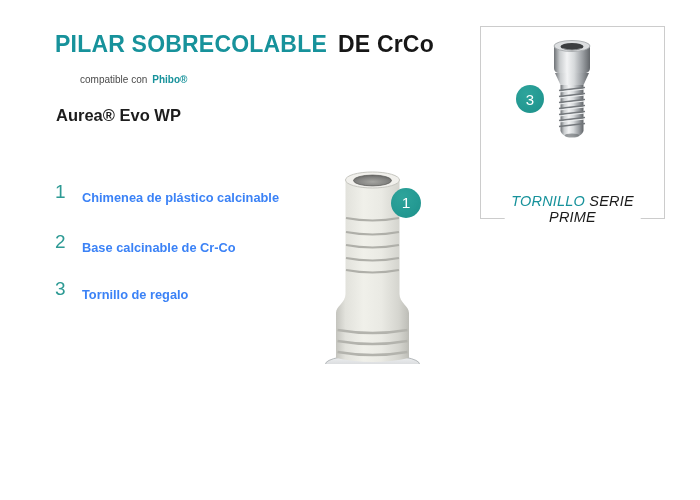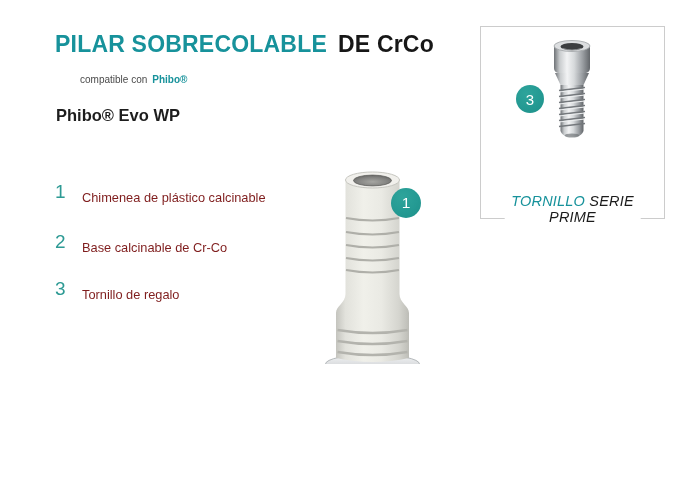--- a/index.html
+++ b/index.html
@@ -15,21 +15,21 @@
   .title .hl { color:#17929b; }
   .title .rest { color:#171717; margin-left:11px; }
   .compat { position:absolute; left:56px; top:74px; font-size:10px; color:#4a4a4a;margin-left:24px; }
   .compat .brand { color:#17929b; font-weight:700; margin-left:5px; }
   .product-line { position:absolute; left:56px; top:106px; font-size:16.5px;
                   font-weight:700; color:#1d1d1d; }
   
   .features { position:absolute; left:55px; top:0; }
   .feature { position:absolute; left:0; display:flex; align-items:center; width:260px; }
   .feature .num { color:#2d9a94; font-size:19px; font-weight:400; width:15px; flex:none; }
-  .feature .lbl { color:#7f1d1d; font-size:12.8px; margin-left:12px; margin-top:12px; }
+  .feature .lbl { color:#3b82f6; font-size:12.8px; margin-left:12px; margin-top:12px;font-weight:bold; }
   .f1 { top:178px; } .f2 { top:228px; } .f3 { top:275px; }
   
   .badge { position:absolute; border-radius:50%; color:#ffffff; display:flex;
            align-items:center; justify-content:center; z-index:5;
            background:radial-gradient(circle at 38% 30%, #2ea49b 0%, #249a93 55%, #1e9089 100%);
            font-size:15.5px; font-weight:400; }
   .badge-1 { left:391px; top:188px; width:30px; height:30px; }
   .badge-2 { left:315px; top:379px; width:30px; height:30px; }
   .badge-3 { left:516px; top:85px; width:28px; height:28px; font-size:15px; }
   
@@ -48,21 +48,21 @@
 <body>
 
 <div class="page">
 
   <div class="title">
     <span class="hl">PILAR SOBRECOLABLE</span><span class="rest">DE CrCo</span>
   </div>
   <div class="compat">
     <span>compatible con</span><span class="brand">Phibo®</span>
   </div>
-  <div class="product-line">Phibo® Evo WP</div>
+  <div class="product-line">Aurea® Evo WP</div>
 
   <div class="features">
     <div class="feature f1">
       <span class="num">1</span>
       <span class="lbl">Chimenea de plástico calcinable</span>
     </div>
     <div class="feature f2">
       <span class="num">2</span>
       <span class="lbl">Base calcinable de Cr-Co</span>
     </div>

